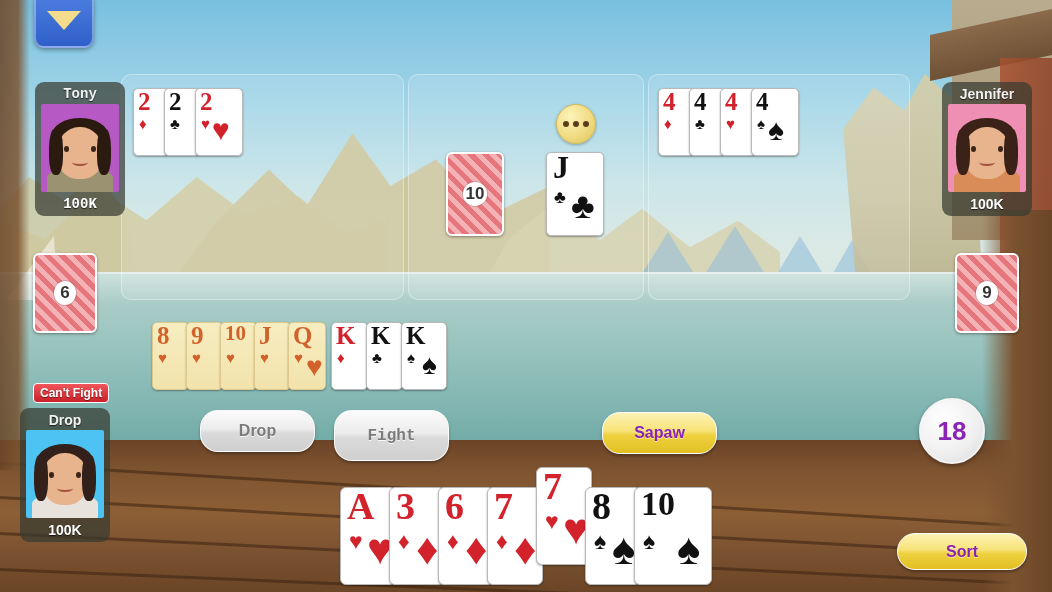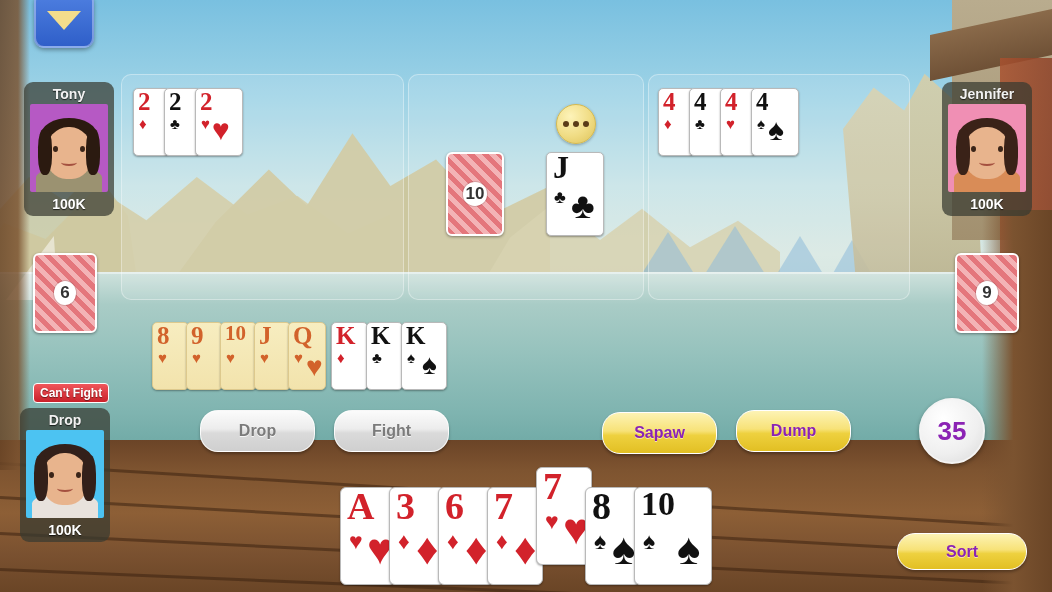--- a/index.html
+++ b/index.html
@@ -325,21 +325,21 @@
   <div class="wood-edge-right"></div>
 
   <div class="meld-zone" id="zone-left"></div>
   <div class="meld-zone" id="zone-center"></div>
   <div class="meld-zone" id="zone-right"></div>
 
   <div class="dropdown-btn" style="left:34px;top:-8px;width:60px;height:56px;">
     <span class="tri-down"></span>
   </div>
 
-  <div class="player" style="left:24px;top:82px;">
+  <div class="player" style="left:35px;top:82px;font-family:Liberation Mono, monospace;">
     <div class="pname">Tony</div>
     <div class="avatar" style="background:#b659c4;">
       <div class="face">
         <div class="body" style="background:#9b9271;"></div>
         <div class="hair" style="background:#2b1a10;"></div>
         <div class="head"></div>
         <div class="hair-side-l" style="background:#2b1a10;"></div>
         <div class="hair-side-r" style="background:#2b1a10;"></div>
         <div class="eye eye-l"></div>
           <div class="eye eye-r"></div>
@@ -468,32 +468,29 @@
   </div>
   <div class="card c-meld" style="left:401px;top:322px;width:46px;">
     <span class="rank black">K</span>
     <span class="pip-small black">♠</span>
     <span class="pip-big black" style="font-size:28px;left:20px;top:26px;">♠</span>
   </div>
 
   <div class="btn btn-gray" style="left:200px;top:410px;width:115px;height:42px;">
     <span>Drop</span>
   </div>
-  <div class="btn btn-gray" style="left:334px;top:410px;width:115px;height:42px;">
+  <div class="btn btn-gray" style="left:334px;top:410px;width:115px;height:51px;font-family:Liberation Mono, monospace;">
     <span>Fight</span>
   </div>
   <div class="btn btn-yellow" style="left:602px;top:412px;width:115px;height:42px;">
     <span>Sapaw</span>
   </div>
-  <div class="btn btn-yellow" style="left:736px;top:410px;width:115px;height:42px;">
-    <span>Dump</span>
-  </div>
 
   <div class="score-circle" style="left:919px;top:398px;">
-    <span>35</span>
+    <span>18</span>
   </div>
   <div class="btn btn-yellow" style="left:897px;top:533px;width:130px;height:37px;">
     <span>Sort</span>
   </div>
 
   <div class="card c-hand" style="left:340px;top:487px;z-index:1;">
     <span class="rank red">A</span>
     <span class="pip-small red">♥</span>
     <span class="pip-big red">♥</span>
   </div>

